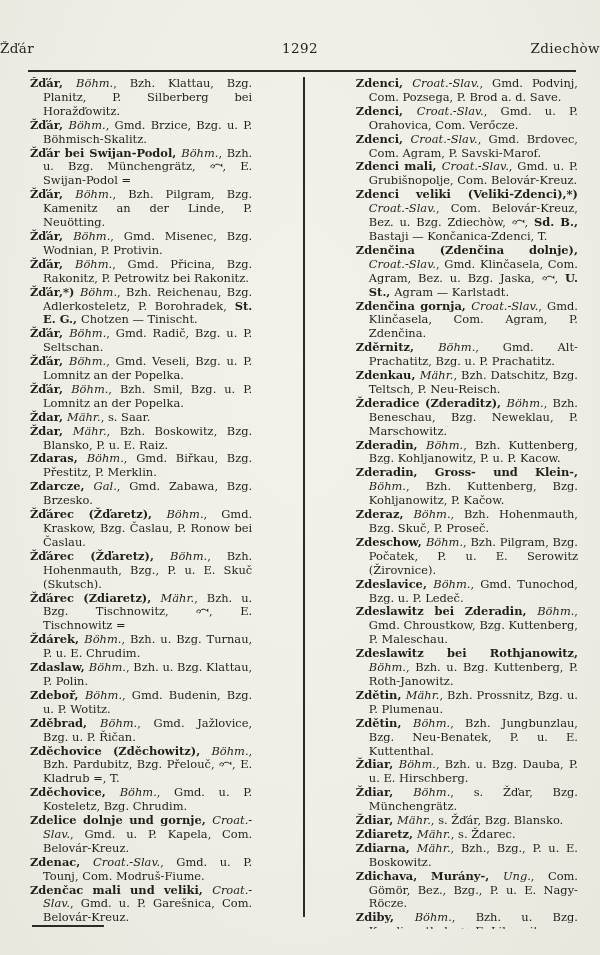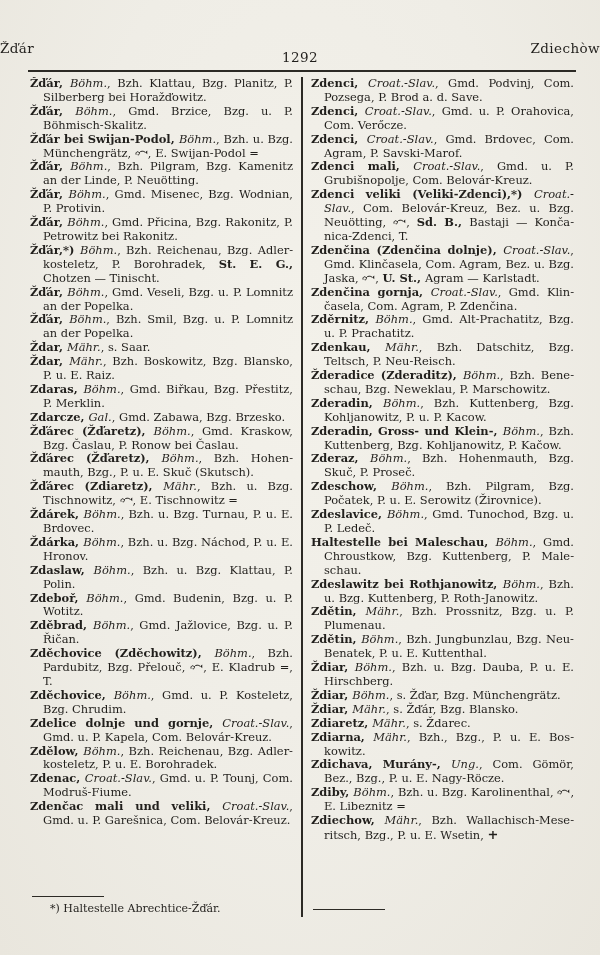--- a/index.html
+++ b/index.html
@@ -8,23 +8,23 @@
     width:600px;height:955px;
     margin:0 auto;
     background:radial-gradient(ellipse at 50% 38%, #f3f1ea 0%, #efede6 55%, #e9e6dd 100%);
     font-family:"DejaVu Serif","Liberation Serif",serif;
     color:#211f1c;
     overflow:hidden;
   }
   .header{position:absolute;top:40px;left:0;width:600px;height:26px;font-size:13.5px;letter-spacing:.4px;}
   .header .hw-left{position:absolute;left:0;width:300px;text-align:left;}
   .header .hw-right{position:absolute;right:0;width:300px;text-align:right;}
-  .header .pgnum{position:absolute;left:50%;transform:translateX(-50%);margin-top:9px;}
+  .header .pgnum{position:absolute;left:50%;transform:translateX(-50%);}
   .header-rule{position:absolute;top:70px;left:28px;right:24px;height:2px;background:#2c2a25;}
-  .columns{position:absolute;top:77px;left:30px;right:22px;display:flex;}
+  .columns{position:absolute;top:77px;left:30px;right:22px;display:flex;gap:43px;}
   .column{width:263px;height:852px;overflow:hidden;display:flex;flex-direction:column;}
   .col-divider{width:2px;background:#2c2a25;margin:0 8px 0 8px;height:840px;}
   .entries{flex:0 1 auto;}
   .entry{
     font-size:11.45px;line-height:13.9px;
     text-align:justify;
     padding-left:13px;text-indent:-13px;
     hyphens:manual;
   }
   .entry .b{font-weight:bold;}
@@ -53,81 +53,80 @@
           <div class="entry"><span class="b">Žďár, </span><span class="i">Böhm.</span><span class="n">, Gmd. Brzice, Bzg. u. P. Böhmisch-Skalitz.</span></div>
           <div class="entry"><span class="b">Žďár bei Swijan-Podol, </span><span class="i">Böhm.</span><span class="n">, Bzh. u. Bzg. München­grätz, </span><span class="icon posthorn"><svg viewBox="0 0 24 12" width="13" height="8" aria-hidden="true">
                 <path d="M2 9 C0.5 4.5 5.5 1.5 7.8 5.6 C9 7.8 7 10.2 4.8 9.2" fill="none" stroke="currentColor" stroke-width="1.8"></path>
                 <path d="M7.8 5.6 C10 1.8 16 1.8 19 4.8" fill="none" stroke="currentColor" stroke-width="1.8"></path>
                 <path d="M19 4.8 L22.6 1.6 L22.6 8.4 Z" fill="currentColor"></path>
               </svg></span><span class="n">, E. Swijan-Podol =</span></div>
           <div class="entry"><span class="b">Žďár, </span><span class="i">Böhm.</span><span class="n">, Bzh. Pilgram, Bzg. Kamenitz an der Linde, P. Neuötting.</span></div>
           <div class="entry"><span class="b">Žďár, </span><span class="i">Böhm.</span><span class="n">, Gmd. Misenec, Bzg. Wodnian, P. Protivin.</span></div>
           <div class="entry"><span class="b">Žďár, </span><span class="i">Böhm.</span><span class="n">, Gmd. Přicina, Bzg. Rakonitz, P. Petrowitz bei Rakonitz.</span></div>
           <div class="entry"><span class="b">Žďár,*) </span><span class="i">Böhm.</span><span class="n">, Bzh. Reichenau, Bzg. Adler­kosteletz, P. Borohradek, </span><span class="b">St. E. G., </span><span class="n">Chotzen — Tinischt.</span></div>
+          <div class="entry"><span class="b">Žďár, </span><span class="i">Böhm.</span><span class="n">, Gmd. Radič, Bzg. u. P. Seltschan.</span></div>
           <div class="entry"><span class="b">Žďár, </span><span class="i">Böhm.</span><span class="n">, Gmd. Veseli, Bzg. u. P. Lom­nitz an der Popelka.</span></div>
           <div class="entry"><span class="b">Žďár, </span><span class="i">Böhm.</span><span class="n">, Bzh. Smil, Bzg. u. P. Lomnitz an der Popelka.</span></div>
           <div class="entry"><span class="b">Ždar, </span><span class="i">Mähr.</span><span class="n">, s. Saar.</span></div>
           <div class="entry"><span class="b">Ždar, </span><span class="i">Mähr.</span><span class="n">, Bzh. Boskowitz, Bzg. Blansko, P. u. E. Raiz.</span></div>
           <div class="entry"><span class="b">Zdaras, </span><span class="i">Böhm.</span><span class="n">, Gmd. Biřkau, Bzg. Přestitz, P. Merklin.</span></div>
           <div class="entry"><span class="b">Zdarcze, </span><span class="i">Gal.</span><span class="n">, Gmd. Zabawa, Bzg. Brzesko.</span></div>
           <div class="entry"><span class="b">Žďárec (Žďaretz), </span><span class="i">Böhm.</span><span class="n">, Gmd. Kraskow, Bzg. Časlau, P. Ronow bei Časlau.</span></div>
           <div class="entry"><span class="b">Žďárec (Žďaretz), </span><span class="i">Böhm.</span><span class="n">, Bzh. Hohen­mauth, Bzg., P. u. E. Skuč (Skutsch).</span></div>
           <div class="entry"><span class="b">Žďárec (Zdiaretz), </span><span class="i">Mähr.</span><span class="n">, Bzh. u. Bzg. Tisch­nowitz, </span><span class="icon posthorn"><svg viewBox="0 0 24 12" width="13" height="8" aria-hidden="true">
                 <path d="M2 9 C0.5 4.5 5.5 1.5 7.8 5.6 C9 7.8 7 10.2 4.8 9.2" fill="none" stroke="currentColor" stroke-width="1.8"></path>
                 <path d="M7.8 5.6 C10 1.8 16 1.8 19 4.8" fill="none" stroke="currentColor" stroke-width="1.8"></path>
                 <path d="M19 4.8 L22.6 1.6 L22.6 8.4 Z" fill="currentColor"></path>
               </svg></span><span class="n">, E. Tischnowitz =</span></div>
-          <div class="entry"><span class="b">Ždárek, </span><span class="i">Böhm.</span><span class="n">, Bzh. u. Bzg. Turnau, P. u. E. Brdovec.</span></div>
-          <div class="entry"><span class="b">Ždárka, </span><span class="i">Böhm.</span><span class="n">, Bzh. u. Bzg. Náchod, P. u. E. Hronov.</span></div>
+          <div class="entry"><span class="b">Ždárek, </span><span class="i">Böhm.</span><span class="n">, Bzh. u. Bzg. Turnau, P. u. E. Chrudim.</span></div>
           <div class="entry"><span class="b">Zdaslaw, </span><span class="i">Böhm.</span><span class="n">, Bzh. u. Bzg. Klattau, P. Polin.</span></div>
           <div class="entry"><span class="b">Zdeboř, </span><span class="i">Böhm.</span><span class="n">, Gmd. Budenin, Bzg. u. P. Wotitz.</span></div>
           <div class="entry"><span class="b">Zděbrad, </span><span class="i">Böhm.</span><span class="n">, Gmd. Jažlovice, Bzg. u. P. Řičan.</span></div>
           <div class="entry"><span class="b">Zděchovice (Zděchowitz), </span><span class="i">Böhm.</span><span class="n">, Bzh. Pardubitz, Bzg. Přelouč, </span><span class="icon posthorn"><svg viewBox="0 0 24 12" width="13" height="8" aria-hidden="true">
                 <path d="M2 9 C0.5 4.5 5.5 1.5 7.8 5.6 C9 7.8 7 10.2 4.8 9.2" fill="none" stroke="currentColor" stroke-width="1.8"></path>
                 <path d="M7.8 5.6 C10 1.8 16 1.8 19 4.8" fill="none" stroke="currentColor" stroke-width="1.8"></path>
                 <path d="M19 4.8 L22.6 1.6 L22.6 8.4 Z" fill="currentColor"></path>
               </svg></span><span class="n">, E. Kladrub =, T.</span></div>
           <div class="entry"><span class="b">Zděchovice, </span><span class="i">Böhm.</span><span class="n">, Gmd. u. P. Kosteletz, Bzg. Chrudim.</span></div>
           <div class="entry"><span class="b">Zdelice dolnje und gornje, </span><span class="i">Croat.-Slav.</span><span class="n">, Gmd. u. P. Kapela, Com. Belovár-Kreuz.</span></div>
-          <div class="entry"><span class="b">Zdělow, </span><span class="i">Böhm.</span><span class="n">, Bzh. Reichenau, Bzg. Adler­kosteletz, P. u. E. Borohradek.</span></div>
           <div class="entry"><span class="b">Zdenac, </span><span class="i">Croat.-Slav.</span><span class="n">, Gmd. u. P. Tounj, Com. Modruš-Fiume.</span></div>
           <div class="entry"><span class="b">Zdenčac mali und veliki, </span><span class="i">Croat.-Slav.</span><span class="n">, Gmd. u. P. Garešnica, Com. Belovár-Kreuz.</span></div>
         </div>
       <div class="footnote-block">
         <div class="footnote-rule"></div>
         <div class="footnote">*) Haltestelle Abrechtice-Žďár.</div>
       </div>
     </div>
     <div class="col-divider"></div>
     <div class="column">
       <div class="entries">
           <div class="entry"><span class="b">Zdenci, </span><span class="i">Croat.-Slav.</span><span class="n">, Gmd. Podvinj, Com. Pozsega, P. Brod a. d. Save.</span></div>
           <div class="entry"><span class="b">Zdenci, </span><span class="i">Croat.-Slav.</span><span class="n">, Gmd. u. P. Orahovica, Com. Verőcze.</span></div>
           <div class="entry"><span class="b">Zdenci, </span><span class="i">Croat.-Slav.</span><span class="n">, Gmd. Brdovec, Com. Agram, P. Savski-Marof.</span></div>
           <div class="entry"><span class="b">Zdenci mali, </span><span class="i">Croat.-Slav.</span><span class="n">, Gmd. u. P. Grubišno­polje, Com. Belovár-Kreuz.</span></div>
-          <div class="entry"><span class="b">Zdenci veliki (Veliki-Zdenci),*) </span><span class="i">Croat.-Slav.</span><span class="n">, Com. Belovár-Kreuz, Bez. u. Bzg. Neuötting, </span><span class="icon posthorn"><svg viewBox="0 0 24 12" width="13" height="8" aria-hidden="true">
+          <div class="entry"><span class="b">Zdenci veliki (Veliki-Zdenci),*) </span><span class="i">Croat.-Slav.</span><span class="n">, Com. Belovár-Kreuz, Bez. u. Bzg. Zdiechòw, </span><span class="icon posthorn"><svg viewBox="0 0 24 12" width="13" height="8" aria-hidden="true">
                 <path d="M2 9 C0.5 4.5 5.5 1.5 7.8 5.6 C9 7.8 7 10.2 4.8 9.2" fill="none" stroke="currentColor" stroke-width="1.8"></path>
                 <path d="M7.8 5.6 C10 1.8 16 1.8 19 4.8" fill="none" stroke="currentColor" stroke-width="1.8"></path>
                 <path d="M19 4.8 L22.6 1.6 L22.6 8.4 Z" fill="currentColor"></path>
               </svg></span><span class="n">, </span><span class="b">Sd. B., </span><span class="n">Bastaji — Konča­nica-Zdenci, T.</span></div>
           <div class="entry"><span class="b">Zdenčina (Zdenčina dolnje), </span><span class="i">Croat.-Slav.</span><span class="n">, Gmd. Klinčasela, Com. Agram, Bez. u. Bzg. Jaska, </span><span class="icon posthorn"><svg viewBox="0 0 24 12" width="13" height="8" aria-hidden="true">
                 <path d="M2 9 C0.5 4.5 5.5 1.5 7.8 5.6 C9 7.8 7 10.2 4.8 9.2" fill="none" stroke="currentColor" stroke-width="1.8"></path>
                 <path d="M7.8 5.6 C10 1.8 16 1.8 19 4.8" fill="none" stroke="currentColor" stroke-width="1.8"></path>
                 <path d="M19 4.8 L22.6 1.6 L22.6 8.4 Z" fill="currentColor"></path>
               </svg></span><span class="n">, </span><span class="b">U. St., </span><span class="n">Agram — Karlstadt.</span></div>
           <div class="entry"><span class="b">Zdenčina gornja, </span><span class="i">Croat.-Slav.</span><span class="n">, Gmd. Klin­časela, Com. Agram, P. Zdenčina.</span></div>
           <div class="entry"><span class="b">Zděrnitz, </span><span class="i">Böhm.</span><span class="n">, Gmd. Alt-Prachatitz, Bzg. u. P. Prachatitz.</span></div>
           <div class="entry"><span class="b">Zdenkau, </span><span class="i">Mähr.</span><span class="n">, Bzh. Datschitz, Bzg. Teltsch, P. Neu-Reisch.</span></div>
           <div class="entry"><span class="b">Žderadice (Zderaditz), </span><span class="i">Böhm.</span><span class="n">, Bzh. Bene­schau, Bzg. Neweklau, P. Marschowitz.</span></div>
           <div class="entry"><span class="b">Zderadin, </span><span class="i">Böhm.</span><span class="n">, Bzh. Kuttenberg, Bzg. Kohljanowitz, P. u. P. Kacow.</span></div>
           <div class="entry"><span class="b">Zderadin, Gross- und Klein-, </span><span class="i">Böhm.</span><span class="n">, Bzh. Kuttenberg, Bzg. Kohljanowitz, P. Kačow.</span></div>
           <div class="entry"><span class="b">Zderaz, </span><span class="i">Böhm.</span><span class="n">, Bzh. Hohenmauth, Bzg. Skuč, P. Proseč.</span></div>
           <div class="entry"><span class="b">Zdeschow, </span><span class="i">Böhm.</span><span class="n">, Bzh. Pilgram, Bzg. Počatek, P. u. E. Serowitz (Žirovnice).</span></div>
           <div class="entry"><span class="b">Zdeslavice, </span><span class="i">Böhm.</span><span class="n">, Gmd. Tunochod, Bzg. u. P. Ledeč.</span></div>
-          <div class="entry"><span class="b">Haltestelle bei Maleschau, </span><span class="i">Böhm.</span><span class="n">, Gmd. Chroustkow, Bzg. Kuttenberg, P. Male­schau.</span></div>
+          <div class="entry"><span class="b">Zdeslawitz bei Zderadin, </span><span class="i">Böhm.</span><span class="n">, Gmd. Chroustkow, Bzg. Kuttenberg, P. Male­schau.</span></div>
           <div class="entry"><span class="b">Zdeslawitz bei Rothjanowitz, </span><span class="i">Böhm.</span><span class="n">, Bzh. u. Bzg. Kuttenberg, P. Roth-Janowitz.</span></div>
           <div class="entry"><span class="b">Zdětin, </span><span class="i">Mähr.</span><span class="n">, Bzh. Prossnitz, Bzg. u. P. Plumenau.</span></div>
           <div class="entry"><span class="b">Zdětin, </span><span class="i">Böhm.</span><span class="n">, Bzh. Jungbunzlau, Bzg. Neu-Benatek, P. u. E. Kuttenthal.</span></div>
           <div class="entry"><span class="b">Ždiar, </span><span class="i">Böhm.</span><span class="n">, Bzh. u. Bzg. Dauba, P. u. E. Hirschberg.</span></div>
           <div class="entry"><span class="b">Ždiar, </span><span class="i">Böhm.</span><span class="n">, s. Žďar, Bzg. Münchengrätz.</span></div>
           <div class="entry"><span class="b">Ždiar, </span><span class="i">Mähr.</span><span class="n">, s. Žďár, Bzg. Blansko.</span></div>
           <div class="entry"><span class="b">Zdiaretz, </span><span class="i">Mähr.</span><span class="n">, s. Ždarec.</span></div>
           <div class="entry"><span class="b">Zdiarna, </span><span class="i">Mähr.</span><span class="n">, Bzh., Bzg., P. u. E. Bos­kowitz.</span></div>
           <div class="entry"><span class="b">Zdichava, Murány-, </span><span class="i">Ung.</span><span class="n">, Com. Gömör, Bez., Bzg., P. u. E. Nagy-Röcze.</span></div>
           <div class="entry"><span class="b">Zdiby, </span><span class="i">Böhm.</span><span class="n">, Bzh. u. Bzg. Karolinenthal, </span><span class="icon posthorn"><svg viewBox="0 0 24 12" width="13" height="8" aria-hidden="true">

